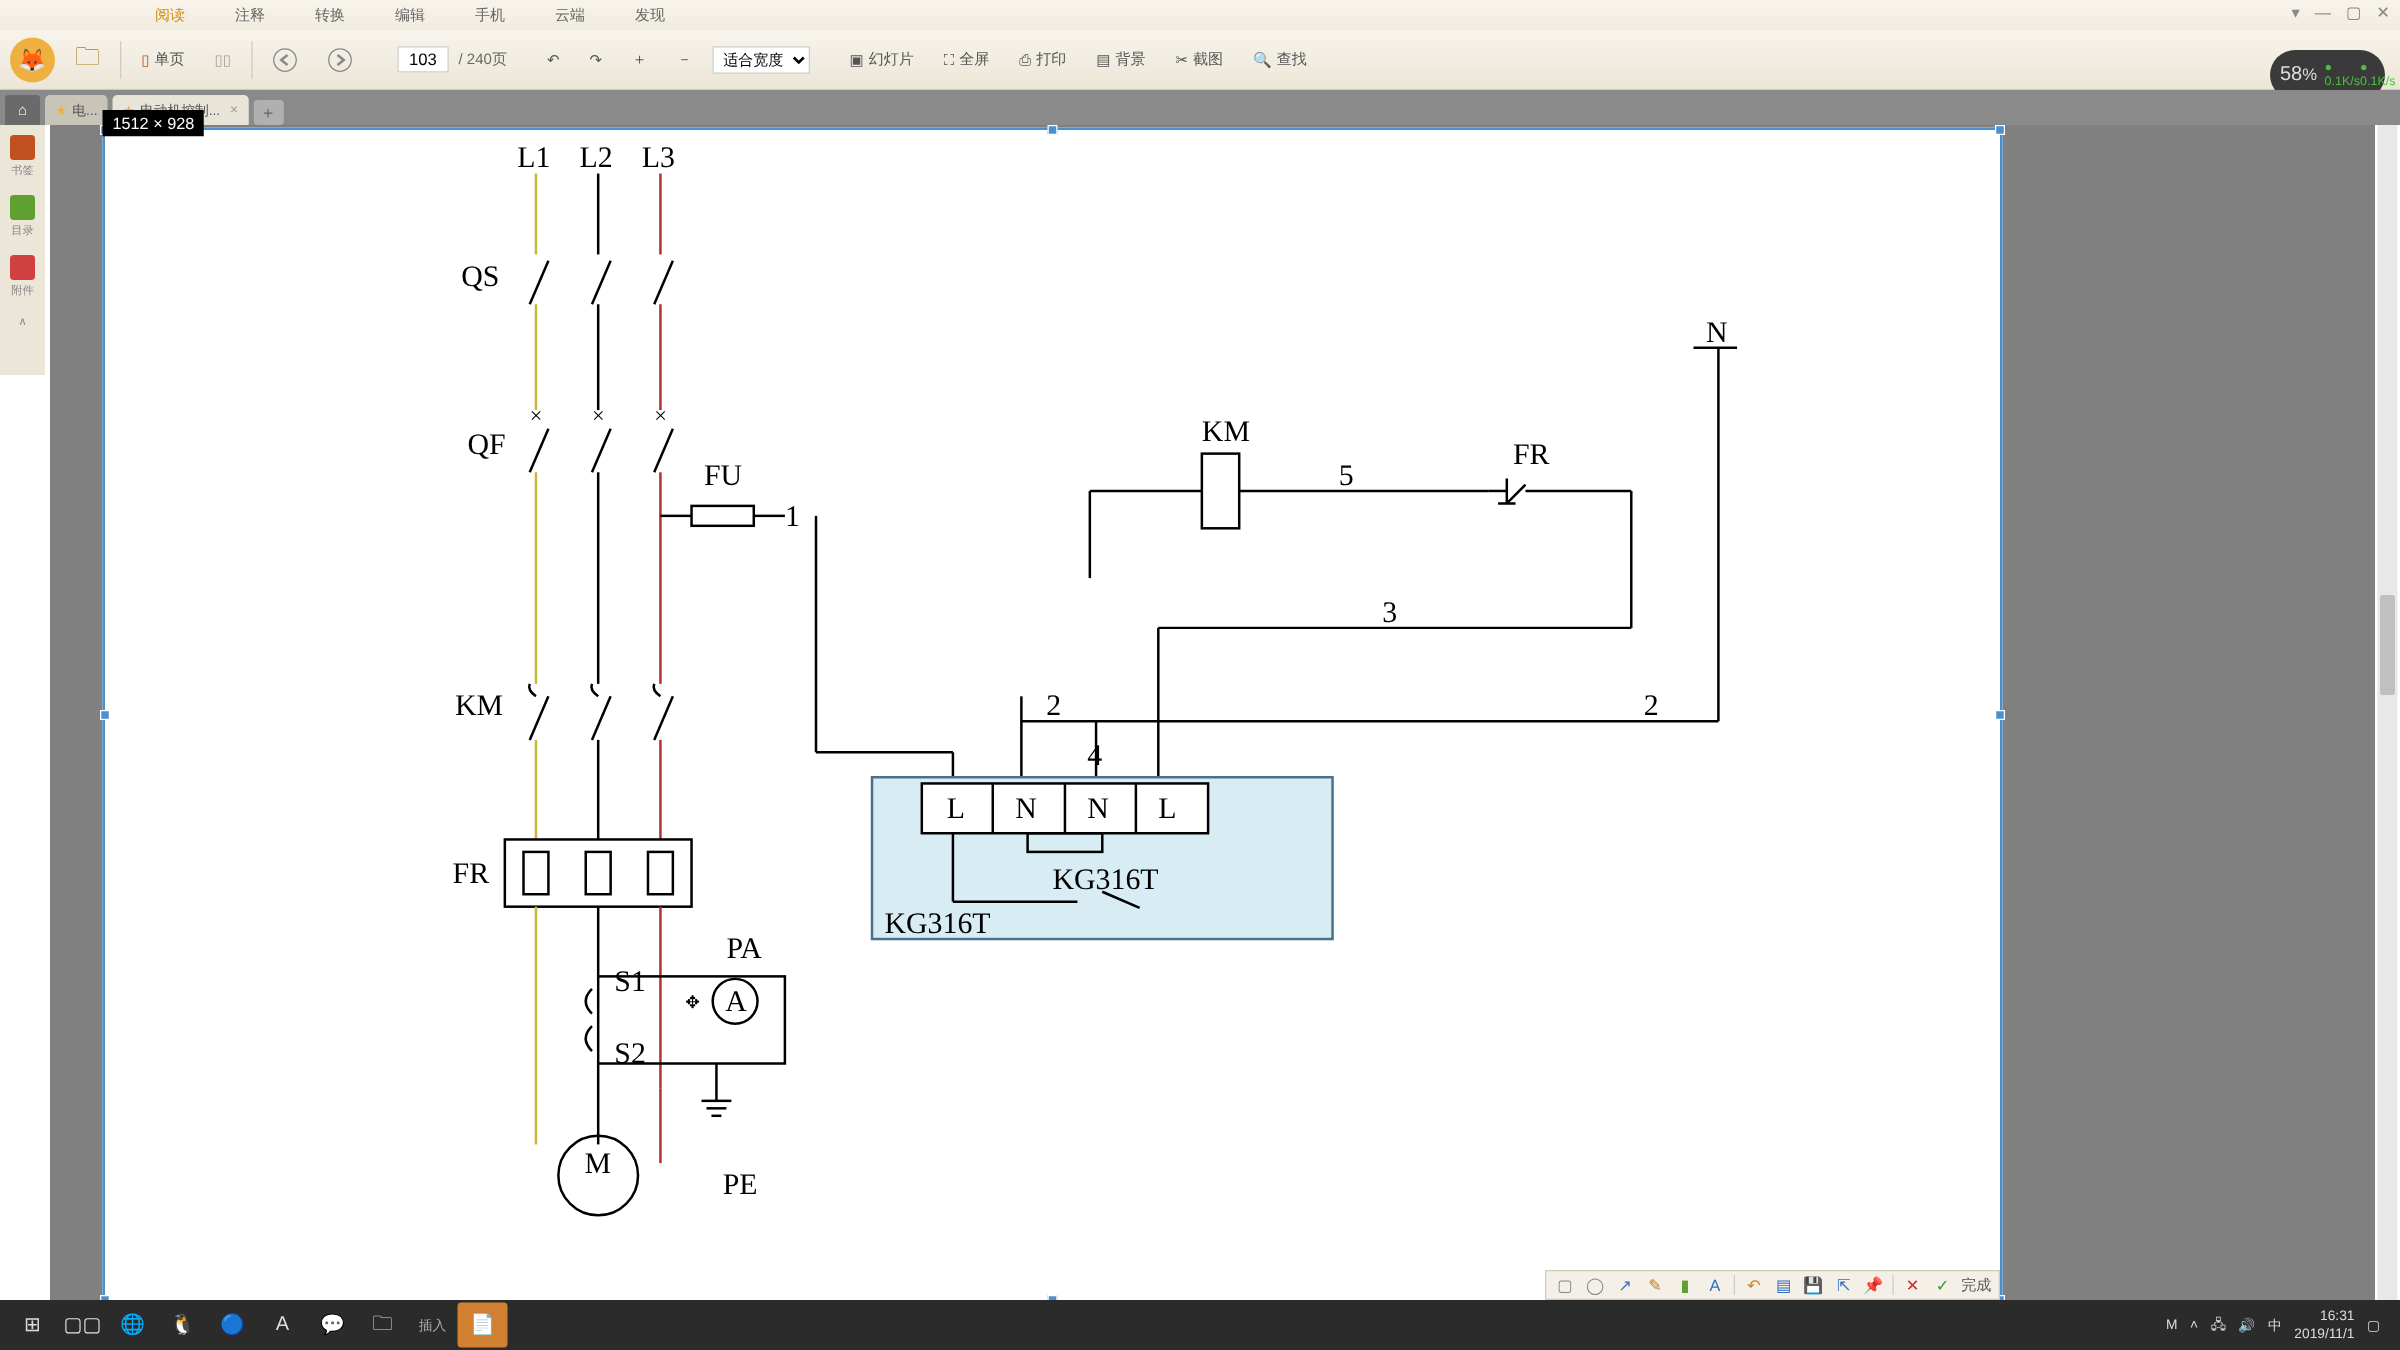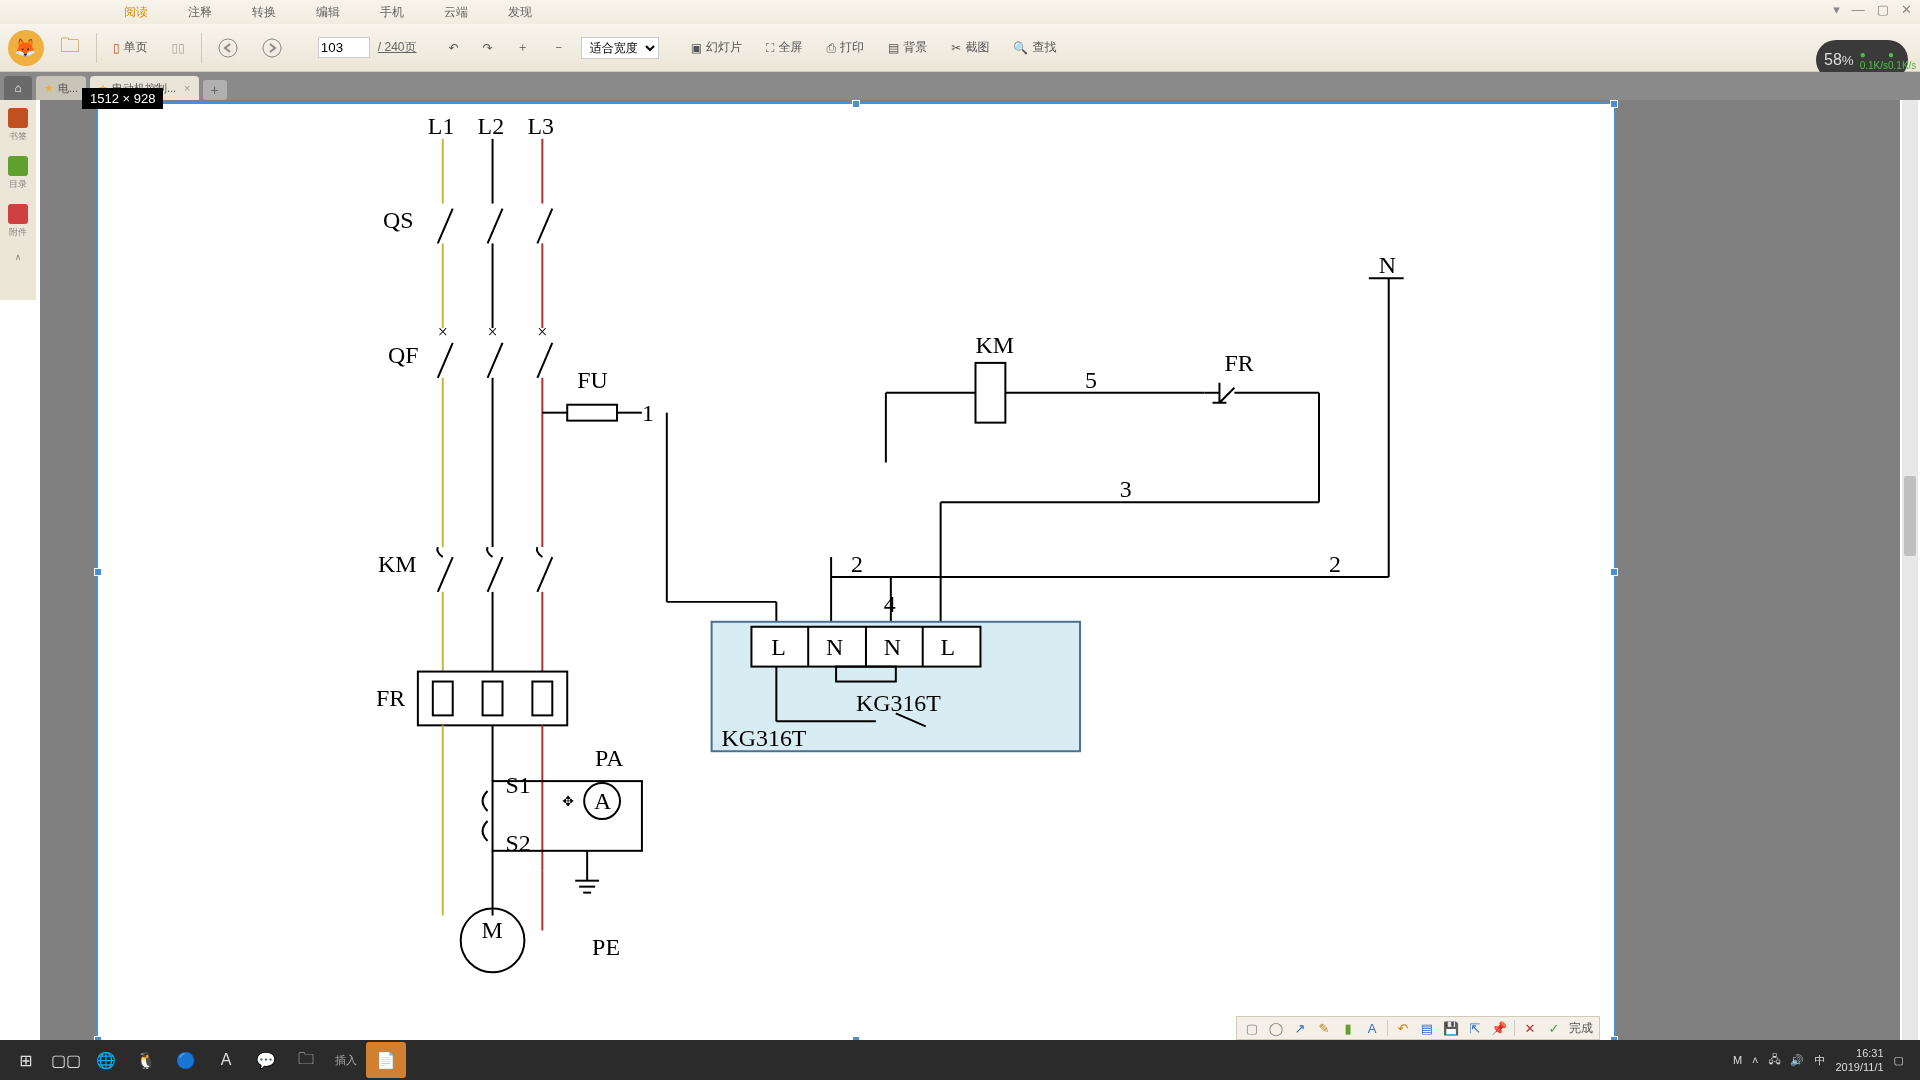--- a/index.html
+++ b/index.html
@@ -10,22 +10,22 @@
 .menu-bar span { margin-right: 40px; cursor: default; }
 .menu-bar .active { color: #d68b00; padding-left: 44px; }
 
 
 .win-controls { position: absolute; top: 2px; right: 8px; display: flex; gap: 12px; font-size: 13px; color: #888; }
 
 
 .toolbar { position: absolute; top: 24px; left: 0; right: 0; height: 48px; background: linear-gradient(#f8f4ec, #ece6d8); display: flex; align-items: center; padding: 0 8px; gap: 8px; font-size: 12px; color: #555; border-bottom: 1px solid #d0cab8; }
 .app-icon { width: 36px; height: 36px; background: #f0b040; border-radius: 18px; display: flex; align-items: center; justify-content: center; font-size: 18px; }
 .tb-btn { display: flex; align-items: center; gap: 4px; padding: 4px 8px; cursor: pointer; border-radius: 3px; }
-.page-input { width: 52px; text-align: left; border: 1px solid #ccc; padding: 2px; }
-.page-total { color: #666; text-decoration: underline; }
+.page-input { width: 41px; text-align: center; border: 1px solid #ccc; padding: 2px; }
+.page-total { color: #666; }
 .zoom-select { border: 1px solid #ccc; padding: 2px 4px; background: #fff; font-size: 12px; }
 .speed-badge { position: absolute; right: 12px; top: 40px; width: 92px; height: 40px; background: #3a3a3a; border-radius: 20px; display: flex; align-items: center; color: #bbb; font-size: 10px; padding: 0 8px; }
 .speed-badge .pct { font-size: 16px; color: #ddd; margin-right: 6px; }
 
 
 .tab-strip { position: absolute; top: 72px; left: 0; right: 0; height: 28px; background: #8a8a8a; display: flex; align-items: flex-end; padding-left: 4px; }
 .home-tab { width: 28px; height: 24px; background: #6a6a6a; border-radius: 3px 3px 0 0; display: flex; align-items: center; justify-content: center; color: #fff; font-size: 12px; margin-right: 4px; }
 .doc-tab { height: 24px; background: #e8e4d8; border-radius: 4px 4px 0 0; display: flex; align-items: center; padding: 0 8px; font-size: 11px; color: #555; margin-right: 4px; max-width: 140px; position: relative; }
 .doc-tab .fav { color: #f0b040; margin-right: 4px; }
 .doc-tab .close { margin-left: 8px; color: #999; }
@@ -35,21 +35,21 @@
 
 .left-sidebar { position: absolute; top: 100px; left: 0; width: 36px; background: #ece6d8; display: flex; flex-direction: column; align-items: center; padding-top: 8px; gap: 12px; height: 200px; }
 .ls-btn { width: 28px; height: 36px; display: flex; flex-direction: column; align-items: center; font-size: 9px; color: #888; border-radius: 3px; }
 .ls-btn .ico { width: 20px; height: 20px; border-radius: 3px; margin-bottom: 2px; }
 
 
 .dim-overlay { position: absolute; top: 88px; left: 82px; background: #000; color: #fff; font-size: 13px; padding: 3px 8px; z-index: 10; }
 
 
 .doc-viewport { position: absolute; top: 100px; left: 40px; right: 20px; bottom: 40px; background: #808080; overflow: hidden; }
-.doc-page { position: absolute; top: 2px; left: 56px; width: 1520px; height: 940px; background: #fff; border: 2px solid #4a90d0; }
+.doc-page { position: absolute; top: 2px; left: 42px; width: 1520px; height: 940px; background: #fff; border: 2px solid #4a90d0; }
 
 
 .handle { position: absolute; width: 8px; height: 8px; background: #4a90d0; border: 1px solid #fff; }
 .handle.tl { top: -4px; left: -4px; } .handle.tm { top: -4px; left: 50%; margin-left: -4px; } .handle.tr { top: -4px; right: -4px; }
 .handle.ml { top: 50%; left: -4px; margin-top: -4px; } .handle.mr { top: 50%; right: -4px; margin-top: -4px; }
 .handle.bl { bottom: -4px; left: -4px; } .handle.bm { bottom: -4px; left: 50%; margin-left: -4px; } .handle.br { bottom: -4px; right: -4px; }
 
 
 .circuit { position: absolute; top: 0; left: 0; width: 100%; height: 100%; font-family: "Times New Roman", serif; font-size: 24px; }
 

